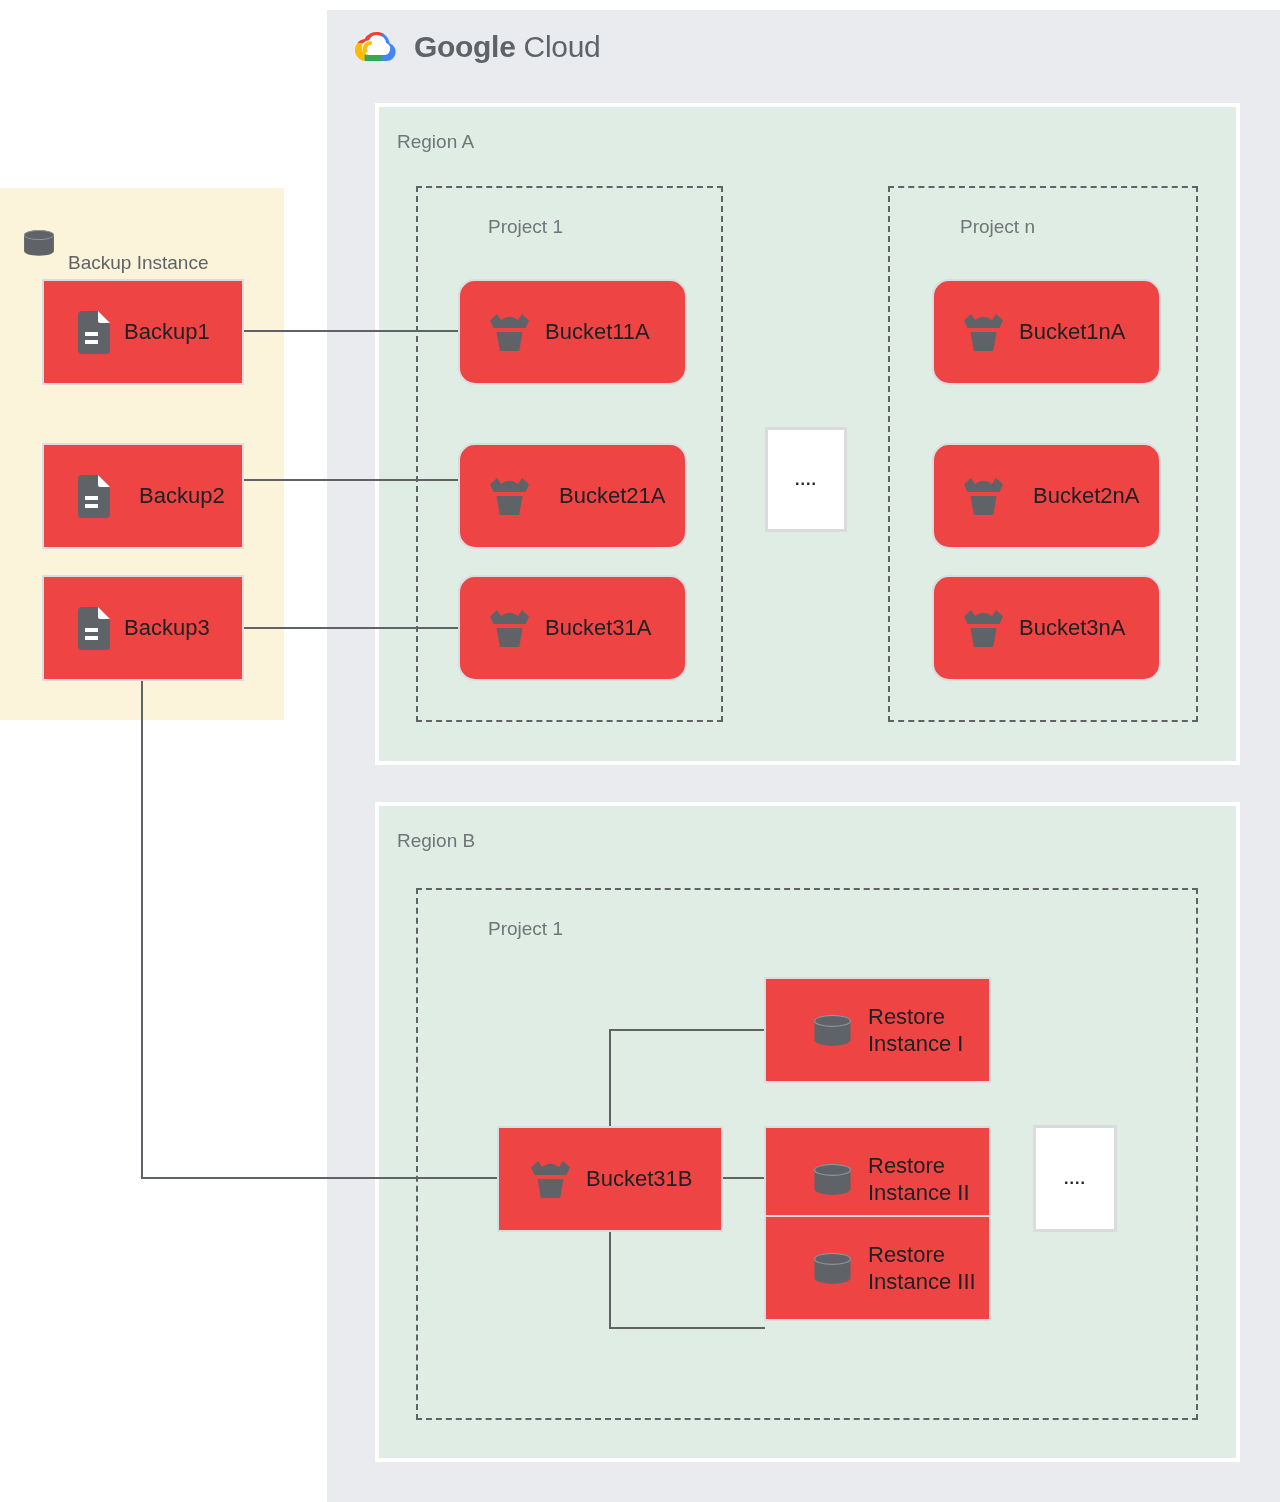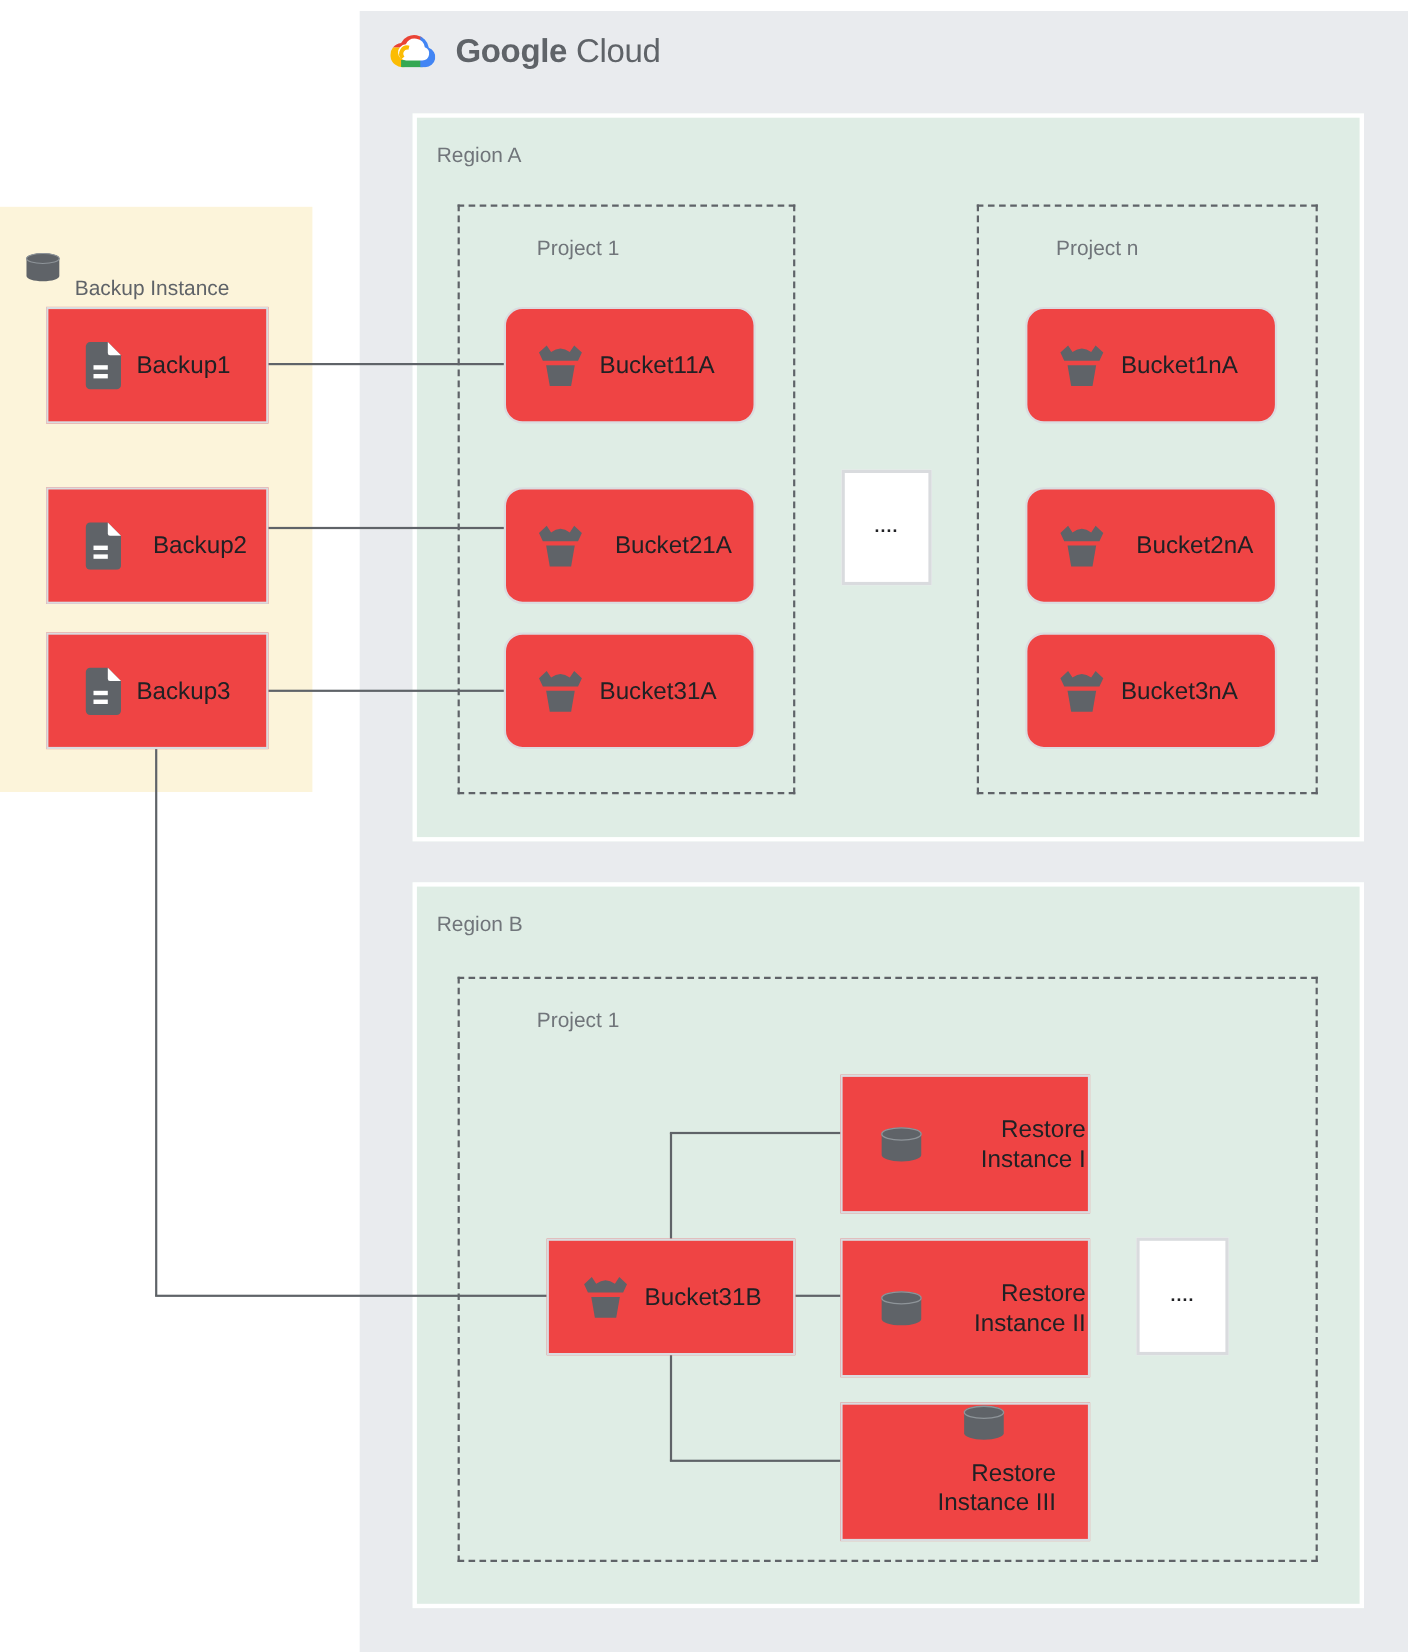--- a/index.html
+++ b/index.html
@@ -36,21 +36,21 @@
     box-sizing:border-box;display:flex;align-items:center;
   }
   .node .label{font-size:22px;color:var(--text-dark,#202124);}
   .backup-node{left:42px;width:202px;height:106px;padding-left:33px;gap:13px;}
   .bucket-node{width:229px;height:106px;padding-left:28px;gap:14px;border-radius:17px;}
   .col-p1{left:458px;}
   .col-pn{left:932px;}
   .row-1{top:279px;}
   .row-2{top:443px;gap:28px;}
   .row-3{top:575px;}
-  .restore-node{left:764px;width:227px;height:126px;padding-left:33px;gap:15px;text-align:right;}
+  .restore-node{left:764px;width:227px;height:106px;padding-left:46px;gap:15px;}
   .restore-node .label{width:132px;line-height:27px;}
   #bucket31b{left:497px;top:1126px;width:226px;height:106px;padding-left:30px;gap:14px;}
   
   .dots{
     position:absolute;background:#fff;border:3px solid #D9DBDE;box-sizing:border-box;
     display:flex;align-items:center;justify-content:center;
     font-size:16px;font-weight:700;letter-spacing:1px;color:var(--text-dark,#202124);
   }
   #dots-a{left:765px;top:427px;width:82px;height:105px;}
   #dots-b{left:1033px;top:1125px;width:84px;height:107px;}
@@ -238,21 +238,21 @@
   </div>
   <div class="node restore-node" style="top:1126px;">
     <span>
       <svg width="41" height="33" viewBox="0 0 41 33">
         <path d="M2.5 6.8C2.5 3.6 10.5 1 20.5 1s18 2.6 18 5.8V26c0 3.2-8 5.8-18 5.8s-18-2.6-18-5.8Z" fill="#5F6368"></path>
         <ellipse cx="20.5" cy="6.9" rx="17.9" ry="5.5" fill="#5F6368" stroke="#8E9499" stroke-width="1.2"></ellipse>
       </svg>
     </span>
     <span class="label">Restore Instance II</span>
   </div>
-  <div class="node restore-node" style="top:1275px;flex-direction:column;">
+  <div class="node restore-node" style="top:1215px;">
     <span>
       <svg width="41" height="33" viewBox="0 0 41 33">
         <path d="M2.5 6.8C2.5 3.6 10.5 1 20.5 1s18 2.6 18 5.8V26c0 3.2-8 5.8-18 5.8s-18-2.6-18-5.8Z" fill="#5F6368"></path>
         <ellipse cx="20.5" cy="6.9" rx="17.9" ry="5.5" fill="#5F6368" stroke="#8E9499" stroke-width="1.2"></ellipse>
       </svg>
     </span>
     <span class="label">Restore Instance III</span>
   </div>
 
   <div class="dots" id="dots-b">....</div>

